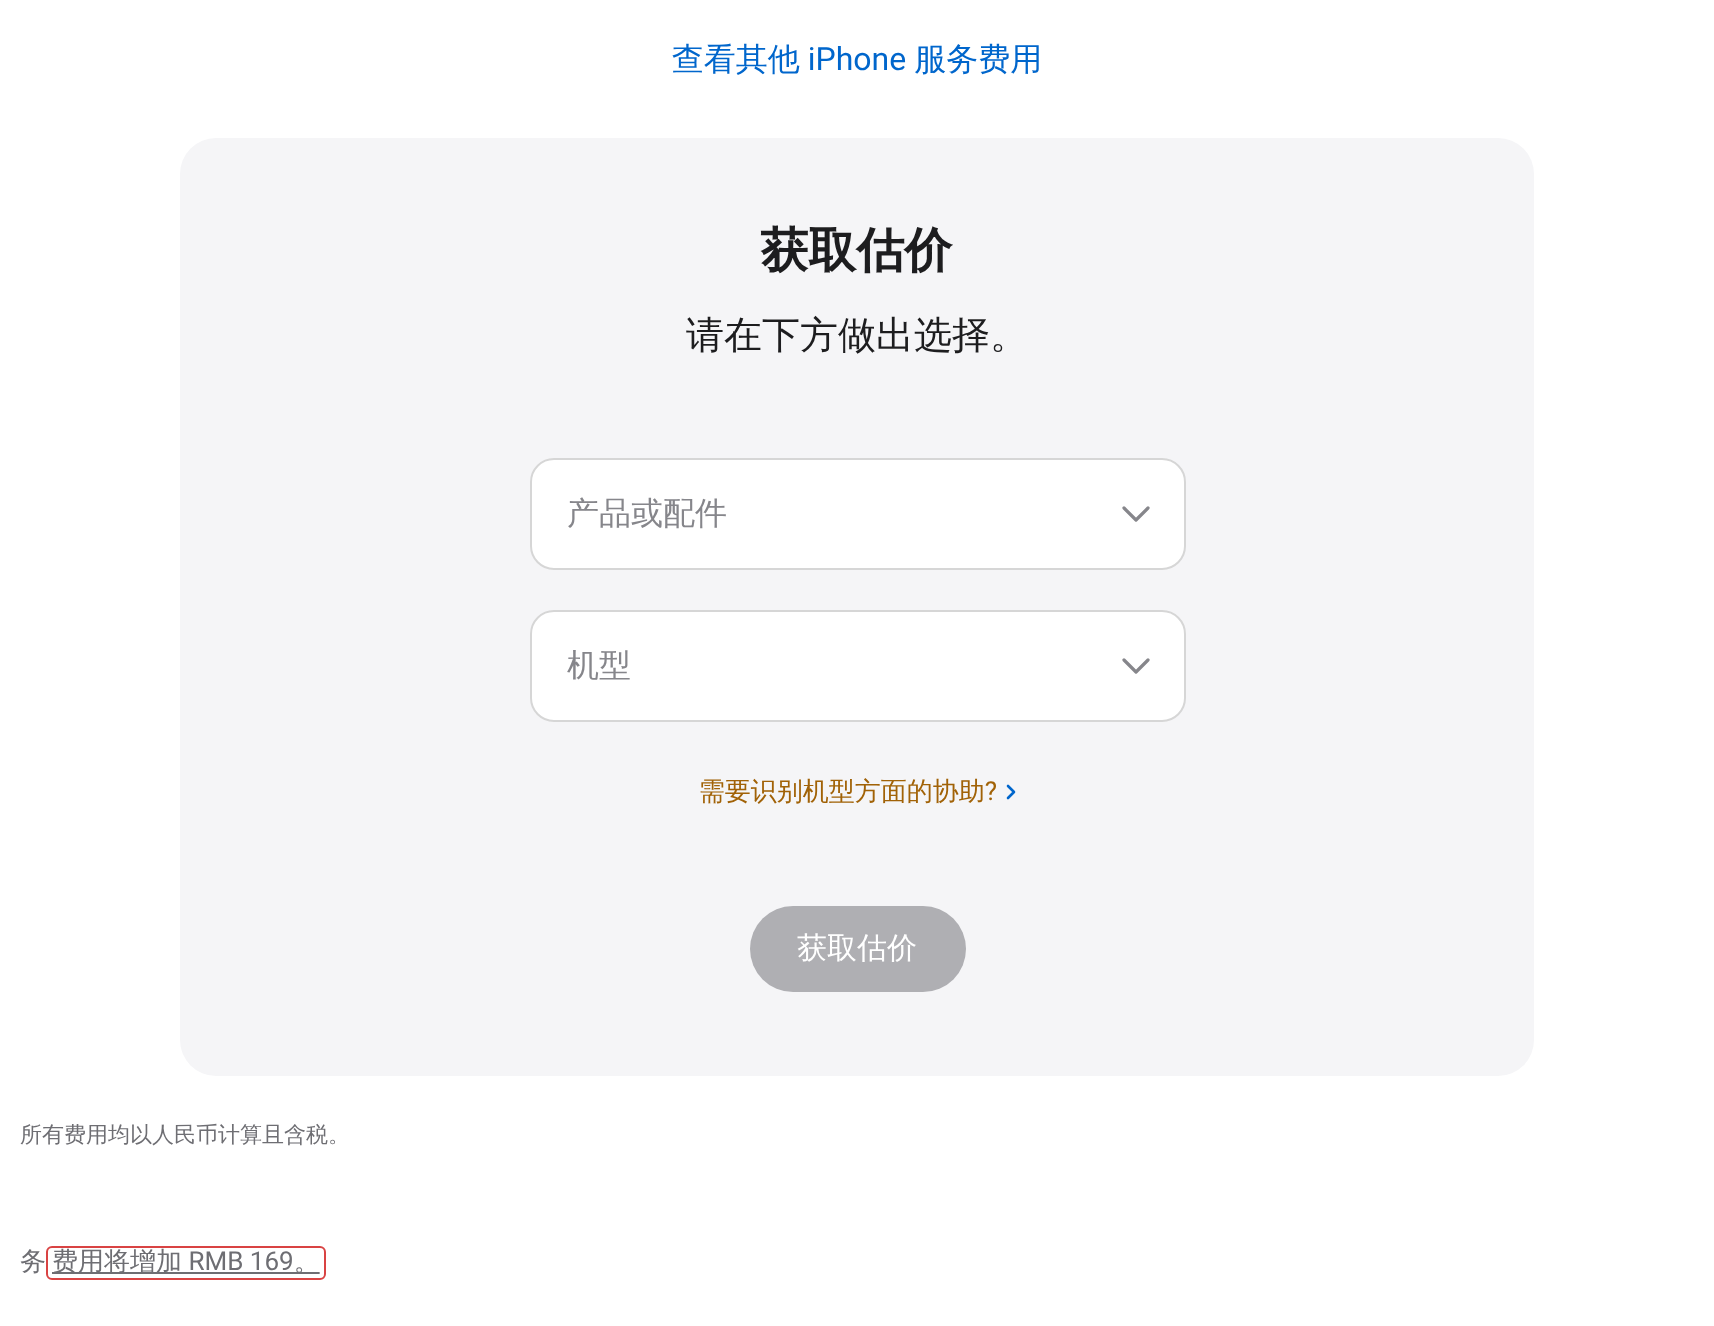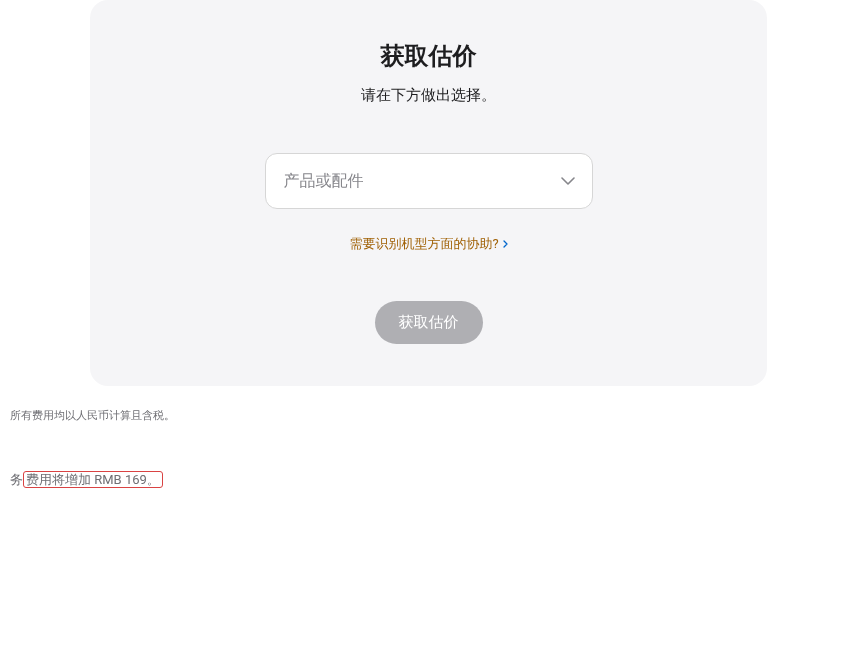--- a/index.html
+++ b/index.html
@@ -32,21 +32,21 @@
       padding: 40px 50px 42px 50px;
       text-align: center;
     }
     .card-title {
       font-size: 24px;
       font-weight: 600;
       color: #1d1d1f;
       margin-bottom: 14px;
     }
     .card-subtitle {
-      font-size: 15px;
+      font-size: 19px;
       color: #1d1d1f;
       margin-bottom: 48px;
     }
     .select-wrapper {
       width: 328px;
       margin: 0 auto 20px auto;
       position: relative;
       border-radius: 16px;
     }
     .select-input {
@@ -108,40 +108,50 @@
       font-size: 13px;
       color: #6e6e73;
       line-height: 1.9;
       padding: 8px 0 0 0;
     }
     .highlight-box {
       border: 1.5px solid #d94343;
       border-radius: 3px;
       padding: 0 2px;
       display: inline;
+      text-decoration: underline;
     }
   </style>
 </head>
 <body>
 
 <div class="container">
+  <div class="top-link">查看其他 iPhone 服务费用</div>
 
   <div class="card">
     <div class="card-title">获取估价</div>
     <div class="card-subtitle">请在下方做出选择。</div>
 
     <div class="select-wrapper">
       <div class="select-input">产品或配件</div>
       <span class="chevron">
         <svg viewBox="0 0 14 8" fill="none">
             <path d="M1 1L7 7L13 1" stroke="#86868b" stroke-width="1.6" stroke-linecap="round" stroke-linejoin="round"></path>
           </svg>
       </span>
     </div>
 
+    <div class="select-wrapper">
+      <div class="select-input">机型</div>
+      <span class="chevron">
+        <svg viewBox="0 0 14 8" fill="none">
+            <path d="M1 1L7 7L13 1" stroke="#86868b" stroke-width="1.6" stroke-linecap="round" stroke-linejoin="round"></path>
+          </svg>
+      </span>
+    </div>
 
     <div class="help-link">
       <span>需要识别机型方面的协助?</span>
       <svg viewBox="0 0 5 8" fill="none">
           <path d="M1 1L4 4L1 7" stroke="#0066cc" stroke-width="1.3" stroke-linecap="round" stroke-linejoin="round"></path>
         </svg>
     </div>
 
     <div>
       <button class="submit-button">获取估价</button>

